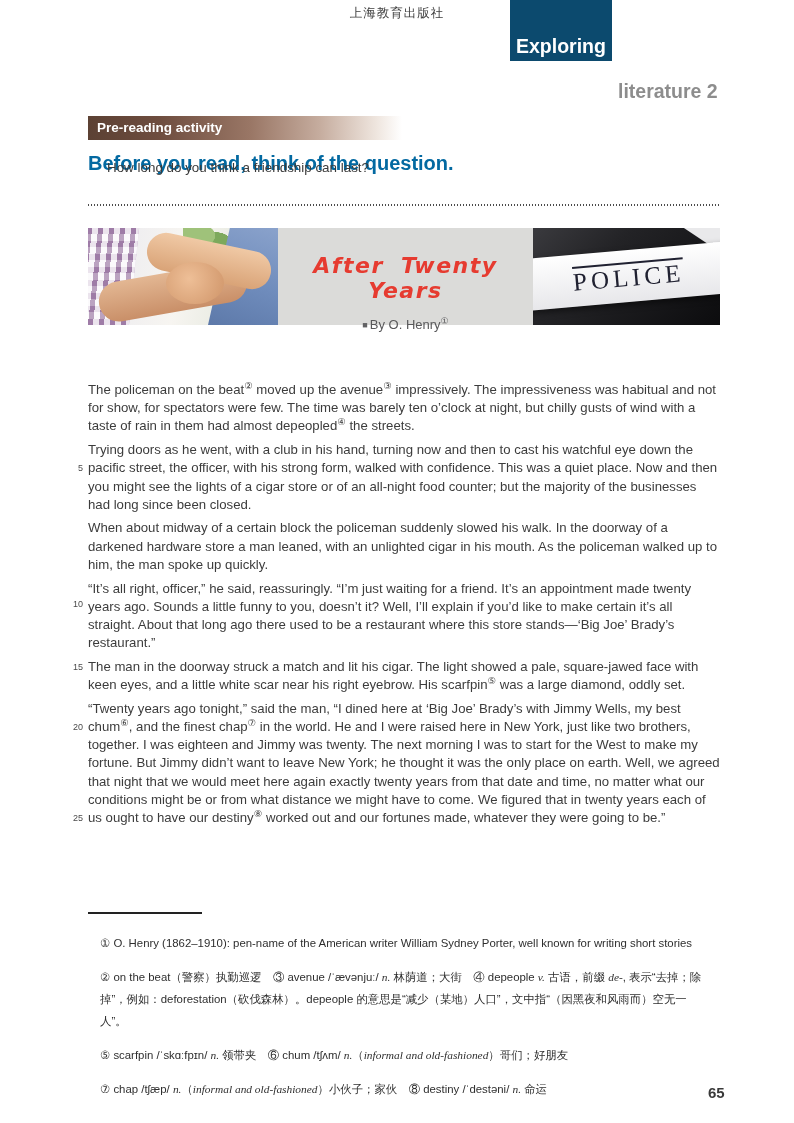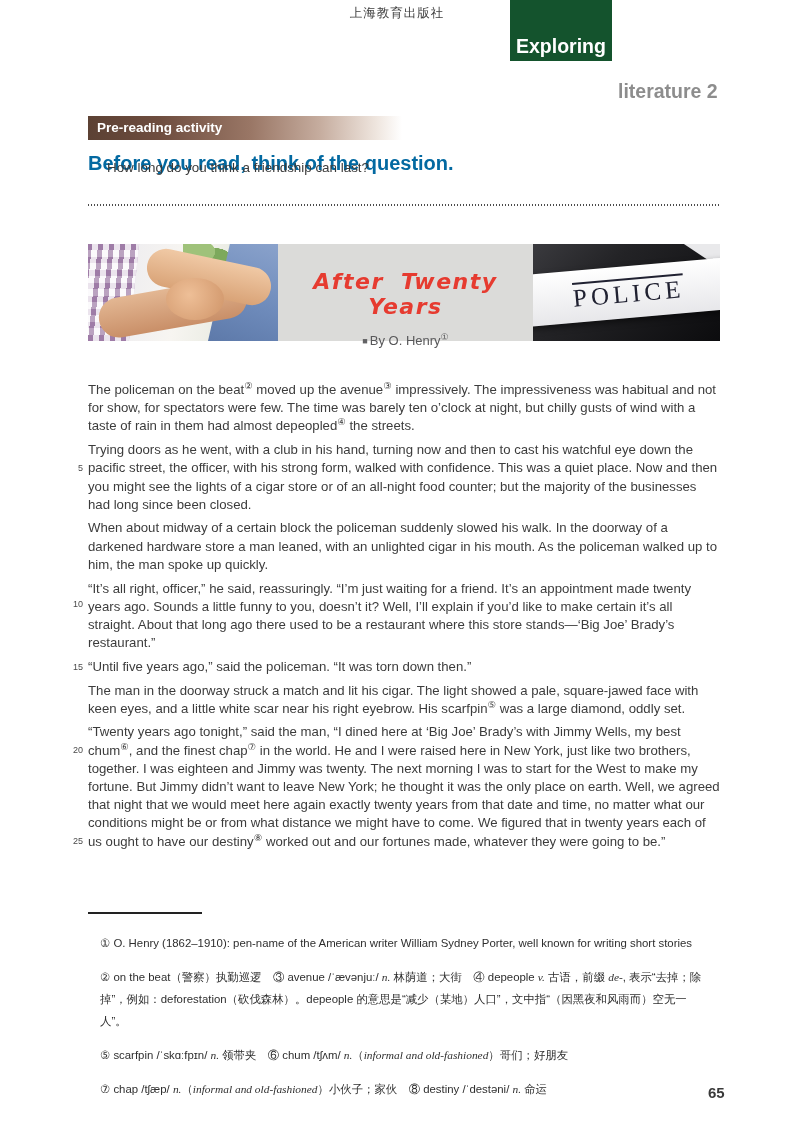--- a/index.html
+++ b/index.html
@@ -2,36 +2,36 @@
 <html><head>
 <meta charset="utf-8">
 <style>
   html,body{margin:0;padding:0;background:#ffffff;}
   .page{position:relative;width:794px;height:1123px;background:#fff;overflow:hidden;
         font-family:"Liberation Sans",sans-serif;}
 
   
   .publisher{position:absolute;top:5px;left:0;width:100%;text-align:center;
              font-size:12.5px;color:#3e3e3e;letter-spacing:1px;}
-  .series-badge{position:absolute;left:510px;top:0;width:102px;height:61px;background:#14532d;}
+  .series-badge{position:absolute;left:510px;top:0;width:102px;height:61px;background:#0c4a6e;}
   .series-highlight{position:absolute;left:6px;bottom:3px;font-size:19.5px;font-weight:bold;color:#fff;}
   .series-rest{position:absolute;left:618px;top:36px;font-size:19.5px;font-weight:bold;color:#8d8d8d;margin-top:44px;}
 
   
   .prereading-banner{position:absolute;left:88px;top:116px;width:314px;height:24px;
     background:linear-gradient(90deg,#5c4134 0%,#6d4c3e 22%,#9a7766 52%,#c6ad9f 74%,#efe6df 92%,#ffffff 100%);}
   .prereading-banner span{display:block;padding-left:9px;line-height:24px;
     font-size:13.5px;font-weight:bold;color:#ffffff;}
   .prompt{position:absolute;left:88px;top:152px;font-size:20px;font-weight:bold;color:#0369a1;}
   .question{position:absolute;left:107px;top:160px;font-size:13.4px;color:#3a3a3a;}
   .dotted-divider{position:absolute;left:88px;top:204px;width:632px;height:2px;
     background-image:repeating-linear-gradient(to right,#4c4c4c 0 1px,transparent 1px 3px);}
 
   
-  .story-banner{position:absolute;left:88px;top:228px;width:632px;height:97px;display:flex;margin-top:16px;}
+  .story-banner{position:absolute;left:88px;top:228px;width:632px;height:97px;display:flex;}
   .handshake{position:relative;width:190px;height:97px;overflow:hidden;
     background:linear-gradient(100deg,#b9a6c6 0%,#d4c9da 9%,#efeef0 22%,#f7f5f1 48%,#e6e9df 78%,#eef0e9 100%);}
   .plaid{position:absolute;left:-6px;top:0;width:52px;height:100%;transform:skewX(-6deg);
     background-color:#cdb8d4;
     background-image:repeating-linear-gradient(90deg,rgba(143,104,152,.55) 0 5px,rgba(255,255,255,.75) 5px 11px),
                      repeating-linear-gradient(0deg,rgba(143,104,152,.45) 0 6px,rgba(255,255,255,.7) 6px 13px);}
   .leaves{position:absolute;left:95px;top:-6px;width:46px;height:34px;
     background:radial-gradient(ellipse at 30% 40%,#9fc27a 0 40%,transparent 41%),
                radial-gradient(ellipse at 70% 60%,#7da95c 0 35%,transparent 36%);}
   .sleeve{position:absolute;right:-8px;top:0;width:78px;height:100%;
@@ -119,21 +119,21 @@
         <span class="police-word">POLICE</span>
       </div>
     </div>
   </div>
 
   <div class="story-text">
     <p><span>The policeman on the beat</span><sup>②</sup><span> moved up the avenue</span><sup>③</sup><span> impressively. The impressiveness was habitual and not for show, for spectators were few. The time was barely ten o’clock at night, but chilly gusts of wind with a taste of rain in them had almost depeopled</span><sup>④</sup><span> the streets.</span></p>
     <p><span class="lineno ln-top18">5</span><span><span>Trying doors as he went, with a club in his hand, turning now and then to cast his watchful eye down the pacific street, the officer, with his strong form, walked with confidence. This was a quiet place. Now and then you might see the lights of a cigar store or of an all-night food counter; but the majority of the businesses had long since been closed.</span></span></p>
     <p><span class="lineno ln-top36">10</span><span><span>When about midway of a certain block the policeman suddenly slowed his walk. In the doorway of a darkened hardware store a man leaned, with an unlighted cigar in his mouth. As the policeman walked up to him, the man spoke up quickly.</span></span></p>
     <p><span>“It’s all right, officer,” he said, reassuringly. “I’m just waiting for a friend. It’s an appointment made twenty years ago. Sounds a little funny to you, doesn’t it? Well, I’ll explain if you’d like to make certain it’s all straight. About that long ago there used to be a restaurant where this store stands—‘Big Joe’ Brady’s restaurant.”</span></p>
-    <p><span class="lineno ln-top0">15</span><span><span>“Until five years ago,” said the policeman. “It was torn down then.”</span></span></p>
+    <p><span class="lineno ln-top0">15</span></p>
     <p><span>The man in the doorway struck a match and lit his cigar. The light showed a pale, square-jawed face with keen eyes, and a little white scar near his right eyebrow. His scarfpin</span><sup>⑤</sup><span> was a large diamond, oddly set.</span></p>
     <p><span class="lineno ln-top18">20</span><span class="lineno ln-top109">25</span><span><span>“Twenty years ago tonight,” said the man, “I dined here at ‘Big Joe’ Brady’s with Jimmy Wells, my best chum</span><sup>⑥</sup><span>, and the finest chap</span><sup>⑦</sup><span> in the world. He and I were raised here in New York, just like two brothers, together. I was eighteen and Jimmy was twenty. The next morning I was to start for the West to make my fortune. But Jimmy didn’t want to leave New York; he thought it was the only place on earth. Well, we agreed that night that we would meet here again exactly twenty years from that date and time, no matter what our conditions might be or from what distance we might have to come. We figured that in twenty years each of us ought to have our destiny</span><sup>⑧</sup><span> worked out and our fortunes made, whatever they were going to be.”</span></span></p>
   </div>
 
   <div class="footnote-sep"></div>
   <div class="footnotes">
     <p><span>① O. Henry (1862–1910): pen-name of the American writer William Sydney Porter, well known for writing short stories</span></p>
     <p><span>② on the beat（警察）执勤巡逻　③ avenue /ˈævənjuː/ </span><i>n.</i><span> 林荫道；大街　④ depeople </span><i>v.</i><span> 古语，前缀 </span><i>de-</i><span>, 表示“去掉；除掉”，例如：deforestation（砍伐森林）。depeople 的意思是“减少（某地）人口”，文中指“（因黑夜和风雨而）空无一人”。</span></p>
     <p><span>⑤ scarfpin /ˈskɑːfpɪn/ </span><i>n.</i><span> 领带夹　⑥ chum /tʃʌm/ </span><i>n.</i><span>（</span><i>informal and old-fashioned</i><span>）哥们；好朋友</span></p>
     <p><span>⑦ chap /tʃæp/ </span><i>n.</i><span>（</span><i>informal and old-fashioned</i><span>）小伙子；家伙　⑧ destiny /ˈdestəni/ </span><i>n.</i><span> 命运</span></p>

